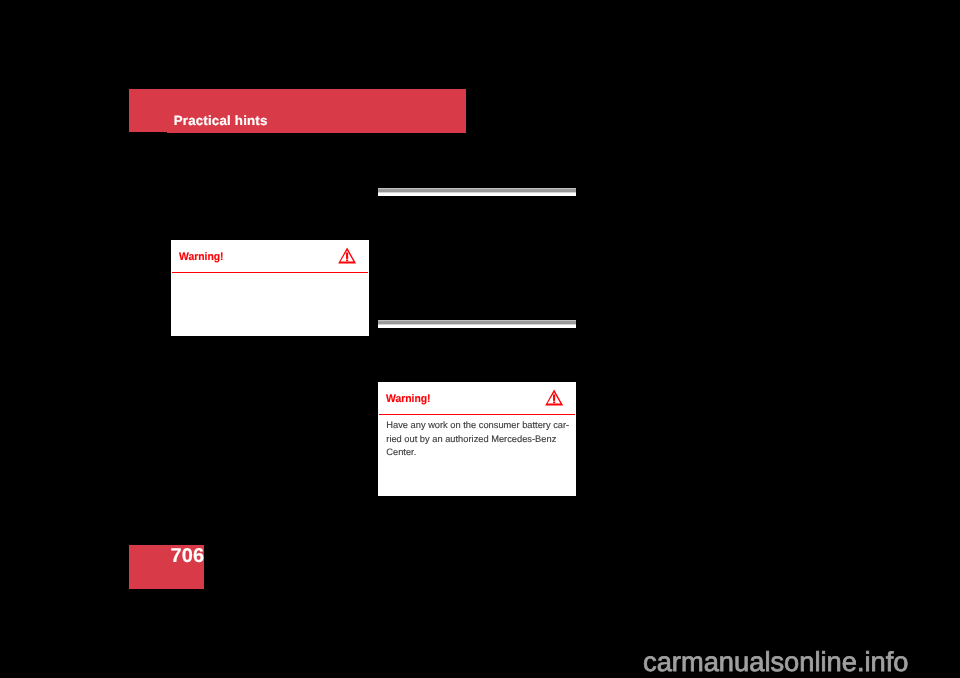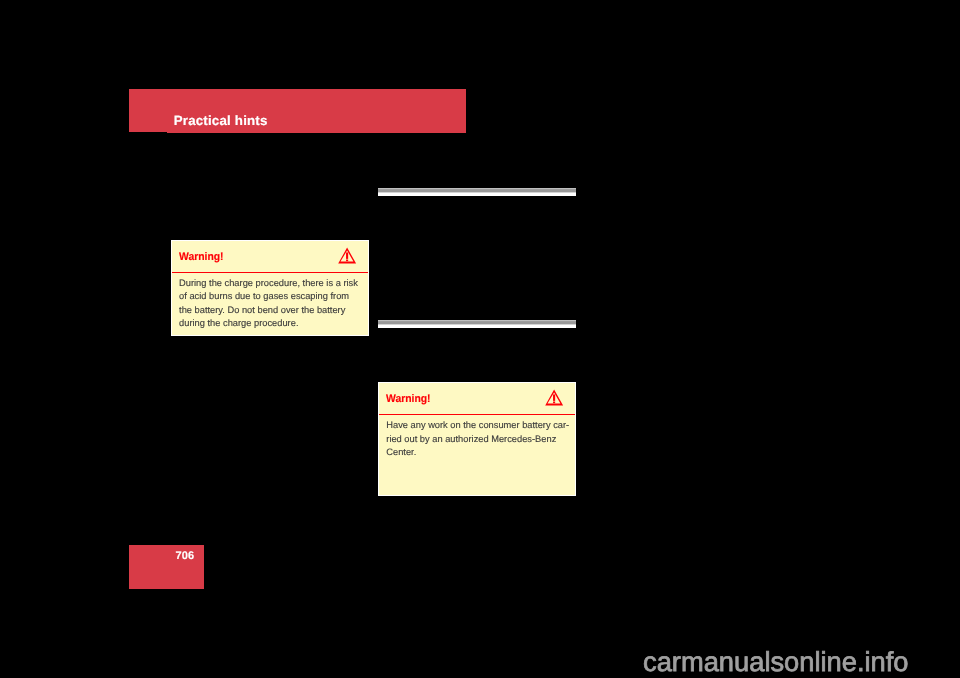--- a/index.html
+++ b/index.html
@@ -33,21 +33,21 @@
     color: #ffffff;
     letter-spacing: 0.2px;
     line-height: 13.3px;
     white-space: nowrap;
     -webkit-text-stroke: 0.18px #ffffff;
   }
 
   
   .warn {
     position: absolute;
-    background: #fef9c3;
+    background: #ffffff;
     box-sizing: border-box;
     border: 1.3px solid #ffffff;
   }
   .warn-head {
     position: relative;
     height: 31.0px;
     border-bottom: 1.7px solid #fe0007;
   }
   .warn-title {
     position: absolute;
@@ -98,22 +98,22 @@
 
   
   .pagenum-box {
     position: absolute;
     left: 128.8px; top: 544.8px;
     width: 75.3px; height: 44px;
     background: #d83b47;
   }
   .pagenum {
     position: absolute;
-    right: 10px; top: 4.2px;
-    font-size: 11px;
+    right: 0; top: 4.2px;
+    font-size: 20px;
     font-weight: bold;
     color: #ffffff;
     line-height: 14.4px;
     letter-spacing: 0.05px;
     -webkit-text-stroke: 0.14px #ffffff;
   }
 
   
   .watermark {
     position: absolute;
@@ -139,23 +139,20 @@
     <div class="warn-head">
       <div class="warn-title">Warning!</div>
       <div class="warn-icon">
         <svg width="19" height="18" viewBox="0 0 19 18">
           <path d="M9.1 0.6 L18.1 16.5 L0.2 16.5 Z M9.1 3.5 L15.4 14.4 L2.5 14.4 Z" fill="#fe0007" fill-rule="evenodd"></path>
           <rect x="8.05" y="5.45" width="2.1" height="6.45" fill="#fe0007"></rect>
           <rect x="8.05" y="12.5" width="2.1" height="1.7" fill="#fe0007"></rect>
         </svg>
       </div>
     </div>
-    <div class="warn-body">
-      <p>During the charge procedure, there is a risk<br>of acid burns due to gases escaping from<br>the battery. Do not bend over the battery<br>during the charge procedure.</p>
-    </div>
   </div>
 
   <div class="rule" style="left:378px; top:188px; width:198px;">
     <div class="g"></div>
     <div class="w"></div>
   </div>
   <div class="rule" style="left:378px; top:320px; width:198px;">
     <div class="g"></div>
     <div class="w"></div>
   </div>

